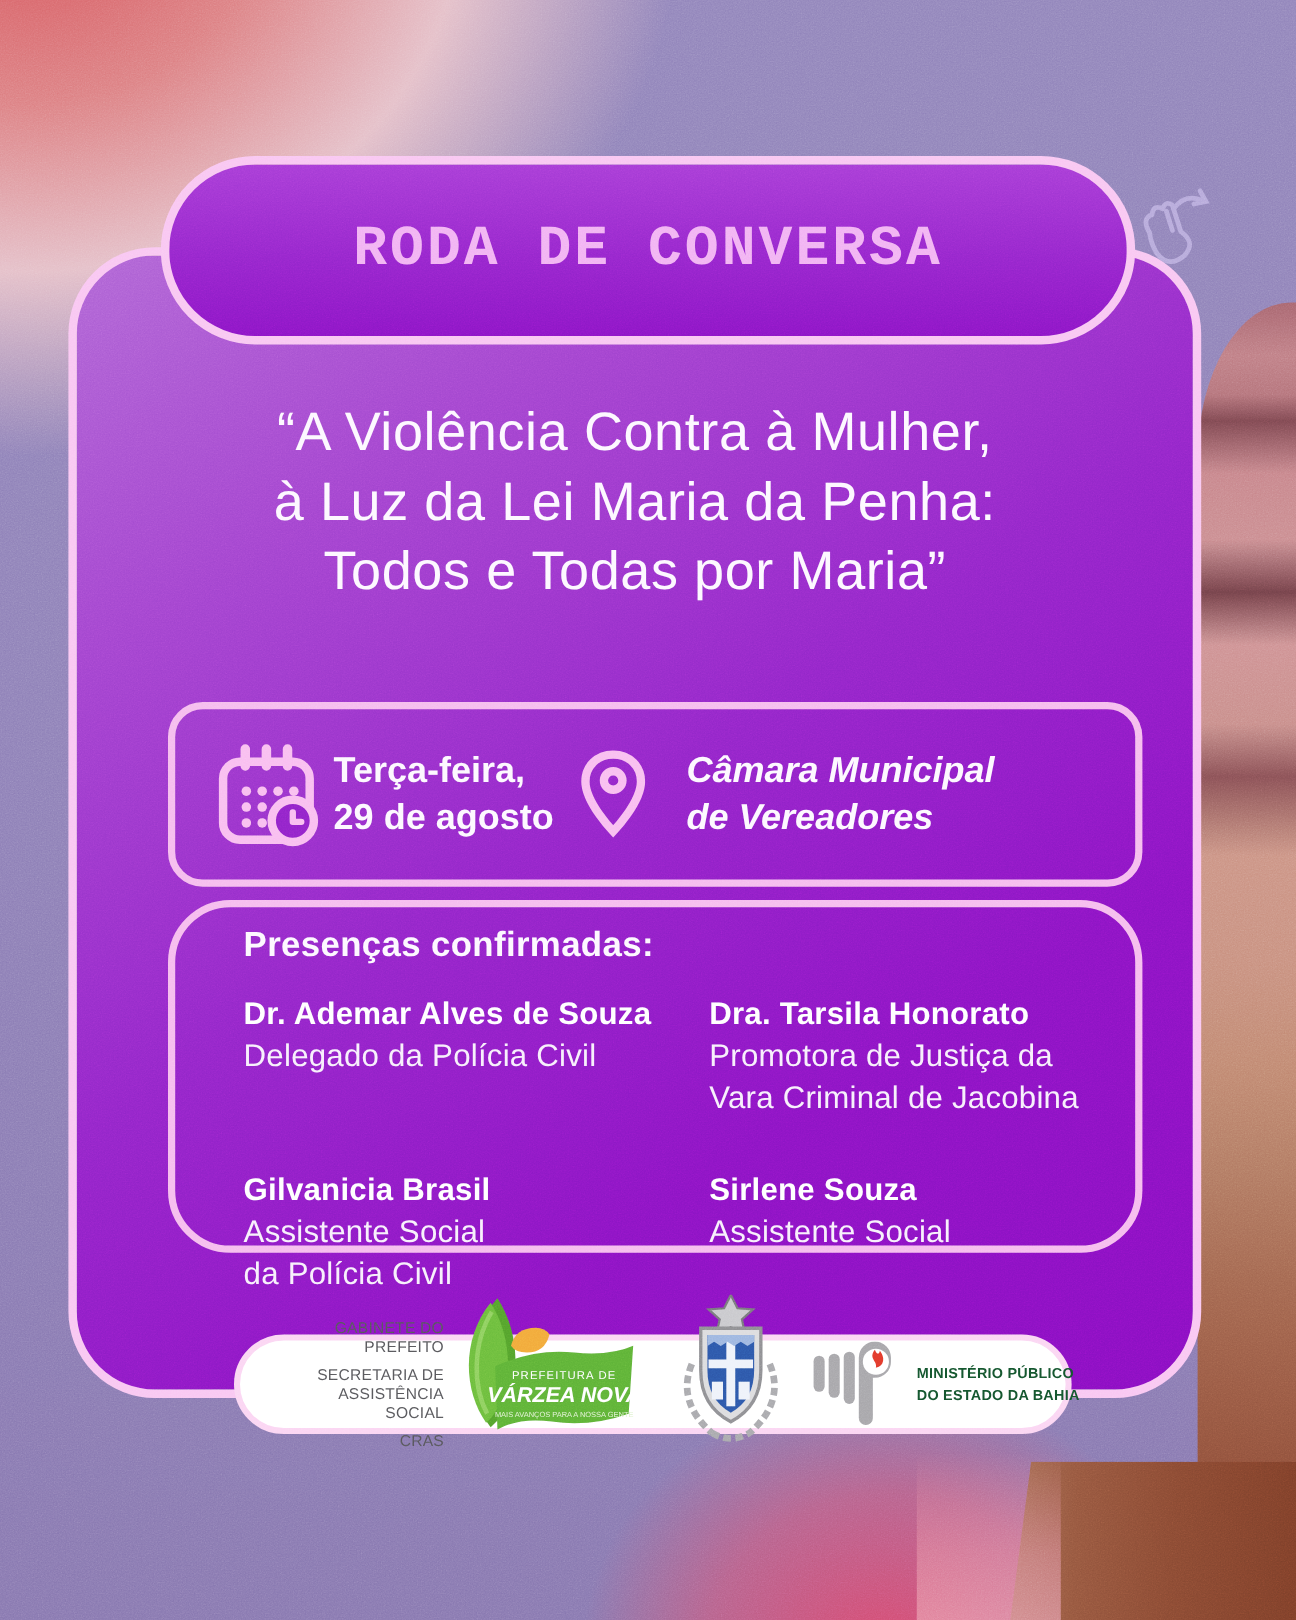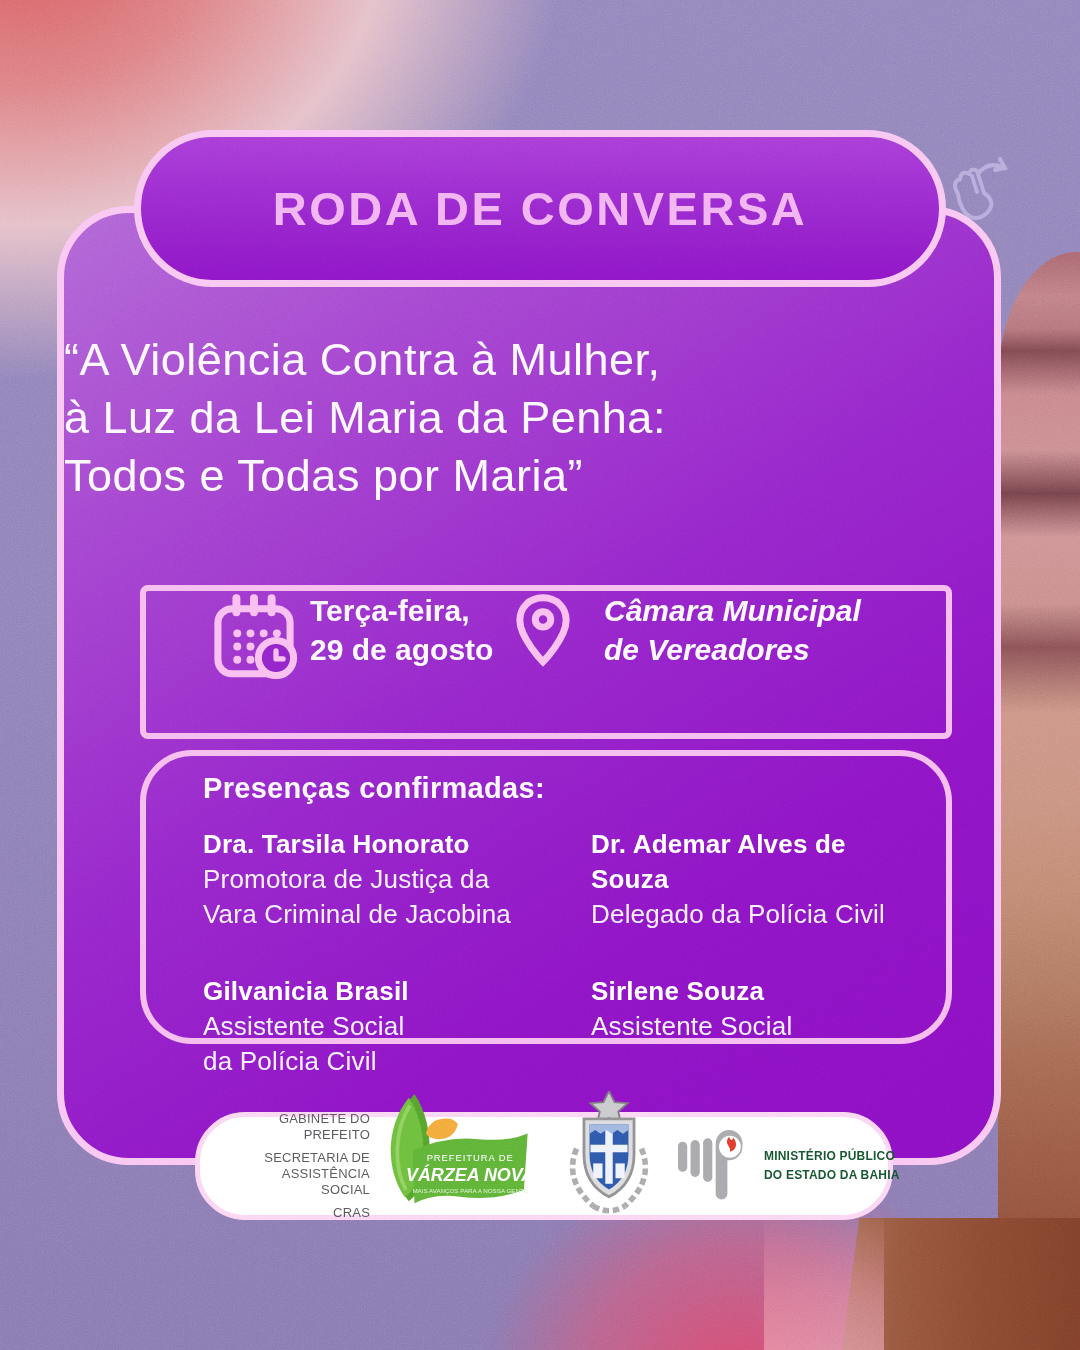--- a/index.html
+++ b/index.html
@@ -35,39 +35,39 @@
   
   .doodle{position:absolute;left:938px;top:148px;}
   
   .badge{
     position:absolute;left:134px;top:130px;width:812px;height:157px;
     box-sizing:border-box;border:7px solid #f9c6f2;border-radius:79px;
     background:linear-gradient(180deg,#a73dd6 0%, #9526cc 55%, #8c16c6 100%);
     display:flex;align-items:center;justify-content:center;z-index:3;
   }
   .badge-label{
-    color:#f2b2f3;font-size:47px;font-weight:800;letter-spacing:2.5px;
+    color:#f2b2f3;font-size:47px;font-weight:800;letter-spacing:2.5px;font-family:Liberation Mono, monospace;
   }
   
   .card{
     position:absolute;left:57px;top:206px;width:944px;height:959px;
     box-sizing:border-box;border:7px solid #f9c6f2;border-radius:72px;
     background:linear-gradient(148deg,#b066d5 0%, #a345cf 22%, #9326c9 48%, #8c14c4 72%, #8a0fc2 100%);
     z-index:2;
   }
   .event-title{
     position:absolute;left:0;right:0;top:118px;
-    text-align:left;color:#fdf8ff;font-size:45px;line-height:58px;
+    text-align:center;color:#fdf8ff;font-size:45px;line-height:58px;
     font-weight:400;letter-spacing:.5px;white-space:pre-line;
   }
   
   .info-box{
     position:absolute;left:76px;top:372px;width:812px;height:154px;
-    box-sizing:border-box;border:6px solid #f6bbee;border-radius:8px;
-    display:flex;padding-left:32px;
+    box-sizing:border-box;border:6px solid #f6bbee;border-radius:29px;
+    display:flex;align-items:center;
   }
   .info-box .cal{margin-left:32px;flex:none;}
   .date-text{flex:none;width:192px;margin-left:12px;}
   .time-text{flex:none;width:112px;margin-left:14px;}
   .place-text{flex:none;margin-left:34px;font-style:italic;}
   .info-text{
     color:#fdf8ff;font-size:30px;font-weight:700;line-height:39px;white-space:pre-line;
   }
   .info-box .pin{margin-left:14px;flex:none;}
   
@@ -78,21 +78,21 @@
   }
   .guests-heading{color:#fdf8ff;font-size:29px;font-weight:700;letter-spacing:.3px;}
   .guests-grid{
     margin-top:22px;display:grid;grid-template-columns:388px 1fr;
     row-gap:42px;
   }
   .guest-name{color:#ffffff;font-size:26px;font-weight:700;line-height:35px;letter-spacing:.2px;}
   .guest-role{color:#f8effc;font-size:26px;font-weight:400;line-height:35px;white-space:pre-line;letter-spacing:.2px;}
   
   .logo-bar{
-    position:absolute;left:195px;top:1112px;width:698px;height:108px;
+    position:absolute;left:195px;top:1112px;width:698px;height:83px;
     box-sizing:border-box;border:5px solid #fbd5f3;border-radius:50px;
     background:#ffffff;display:flex;align-items:center;z-index:4;
   }
   .org-text{
     flex:none;width:128px;margin-left:42px;text-align:right;
     color:#56565a;font-size:13px;line-height:16px;letter-spacing:.2px;
   }
   .org-line{white-space:pre-line;margin-top:7px;}
   .org-line:first-child{margin-top:0;}
   .vn-logo{flex:none;margin-left:10px;margin-top:-16px;}
@@ -152,27 +152,27 @@
         <circle cx="35" cy="33" r="10" stroke="#f9bdf0" stroke-width="9"></circle>
       </svg>
       <div class="place-text info-text">Câmara Municipal
 de Vereadores</div>
     </div>
 
     <div class="guests-box">
       <div class="guests-heading">Presenças confirmadas:</div>
       <div class="guests-grid">
         <div class="guest">
+          <div class="guest-name">Dr. Ademar Alves de Souza</div>
+          <div class="guest-role">Delegado da Polícia Civil</div>
+        </div>
+        <div class="guest">
           <div class="guest-name">Dra. Tarsila Honorato</div>
           <div class="guest-role">Promotora de Justiça da
 Vara Criminal de Jacobina</div>
-        </div>
-        <div class="guest">
-          <div class="guest-name">Dr. Ademar Alves de Souza</div>
-          <div class="guest-role">Delegado da Polícia Civil</div>
         </div>
         <div class="guest">
           <div class="guest-name">Gilvanicia Brasil</div>
           <div class="guest-role">Assistente Social
 da Polícia Civil</div>
         </div>
         <div class="guest">
           <div class="guest-name">Sirlene Souza</div>
           <div class="guest-role">Assistente Social</div>
         </div>

